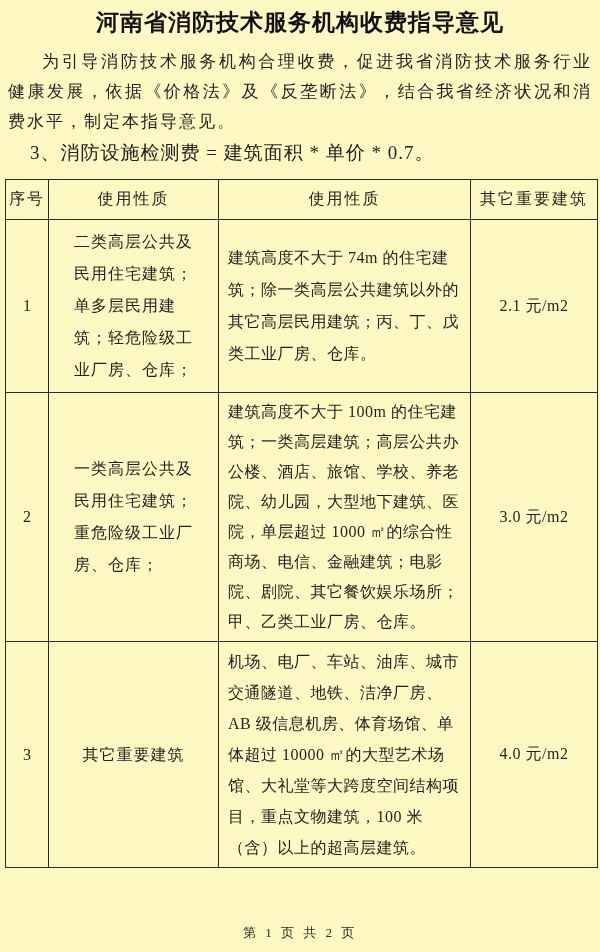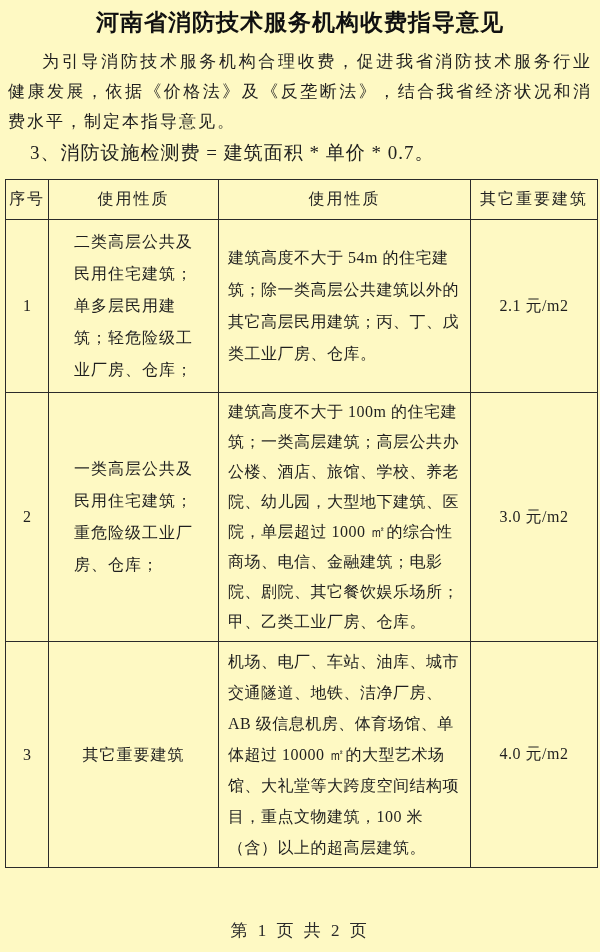--- a/index.html
+++ b/index.html
@@ -74,21 +74,21 @@
   tr.r2 td { height: 245px; }
   tr.r3 td { height: 187px; }
   tr.r1 td.class-cell { line-height: 32px; }
   tr.r2 td.class-cell { line-height: 30px; }
   .page-footer {
     position: absolute;
     left: 0;
     right: 0;
     bottom: 10px;
     text-align: center;
-    font-size: 17px;
+    font-size: 13px;
     letter-spacing: 3px;
     color: #2b2b2b;
   }
 </style>
 </head>
 <body>
 
 <div class="page">
 
   <div class="doc-title">河南省消防技术服务机构收费指导意见</div>
@@ -109,21 +109,21 @@
         <tr>
       <th class="hdr">序号</th>
       <th class="hdr">使用性质</th>
       <th class="hdr">使用性质</th>
       <th class="hdr">其它重要建筑</th>
     </tr>
     <tr class="r1">
       <td class="no-cell">1</td>
       <td class="usage-cell">二类高层公共及民用住宅建筑；单多层民用建筑；轻危险级工业厂房、仓库；</td>
       <td class="class-cell">
-        <div>建筑高度不大于 54m 的住宅建筑；除一类高层公共建筑以外的其它高层民用建筑；丙、丁、戊类工业厂房、仓库。</div>
+        <div>建筑高度不大于 74m 的住宅建筑；除一类高层公共建筑以外的其它高层民用建筑；丙、丁、戊类工业厂房、仓库。</div>
       </td>
       <td class="price-cell">2.1 元/m2</td>
     </tr>
     <tr class="r2">
       <td class="no-cell">2</td>
       <td class="usage-cell">一类高层公共及民用住宅建筑；重危险级工业厂房、仓库；</td>
       <td class="class-cell">
         <div>建筑高度不大于 100m 的住宅建筑；一类高层建筑；高层公共办公楼、酒店、旅馆、学校、养老院、幼儿园，大型地下建筑、医院，单层超过 1000 ㎡的综合性商场、电信、金融建筑；电影院、剧院、其它餐饮娱乐场所；</div>
         <div>甲、乙类工业厂房、仓库。</div>
       </td>

